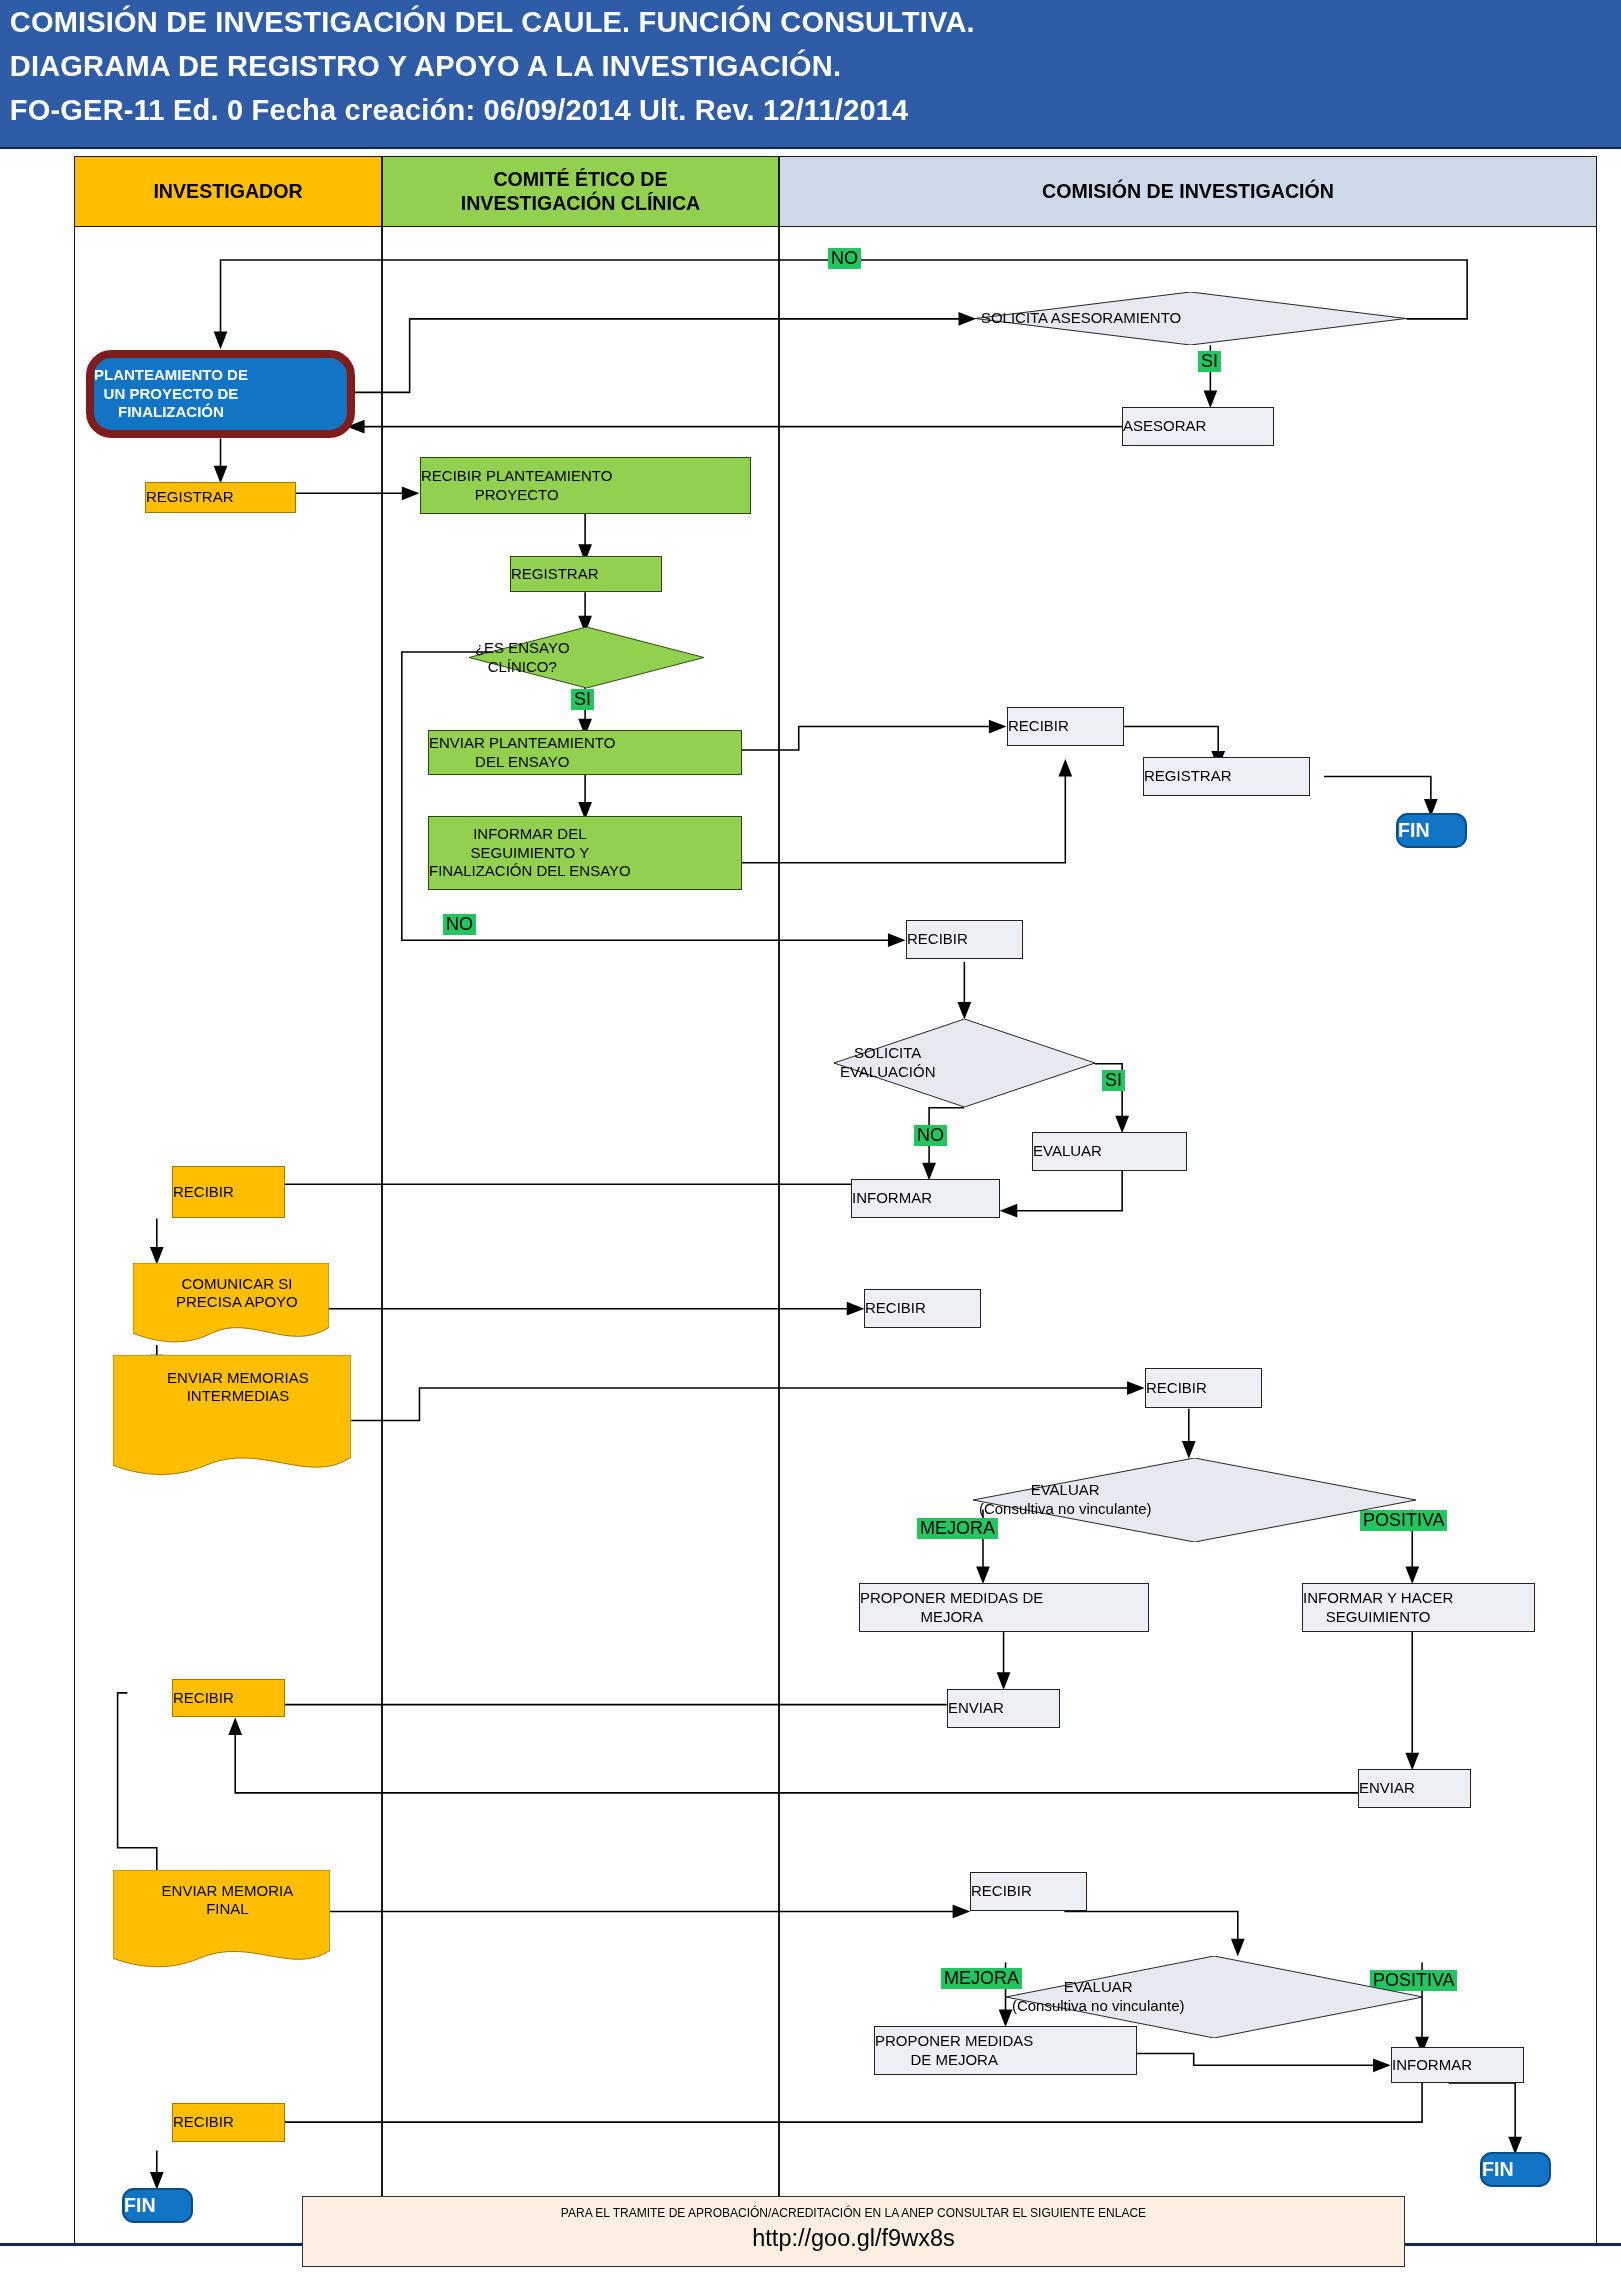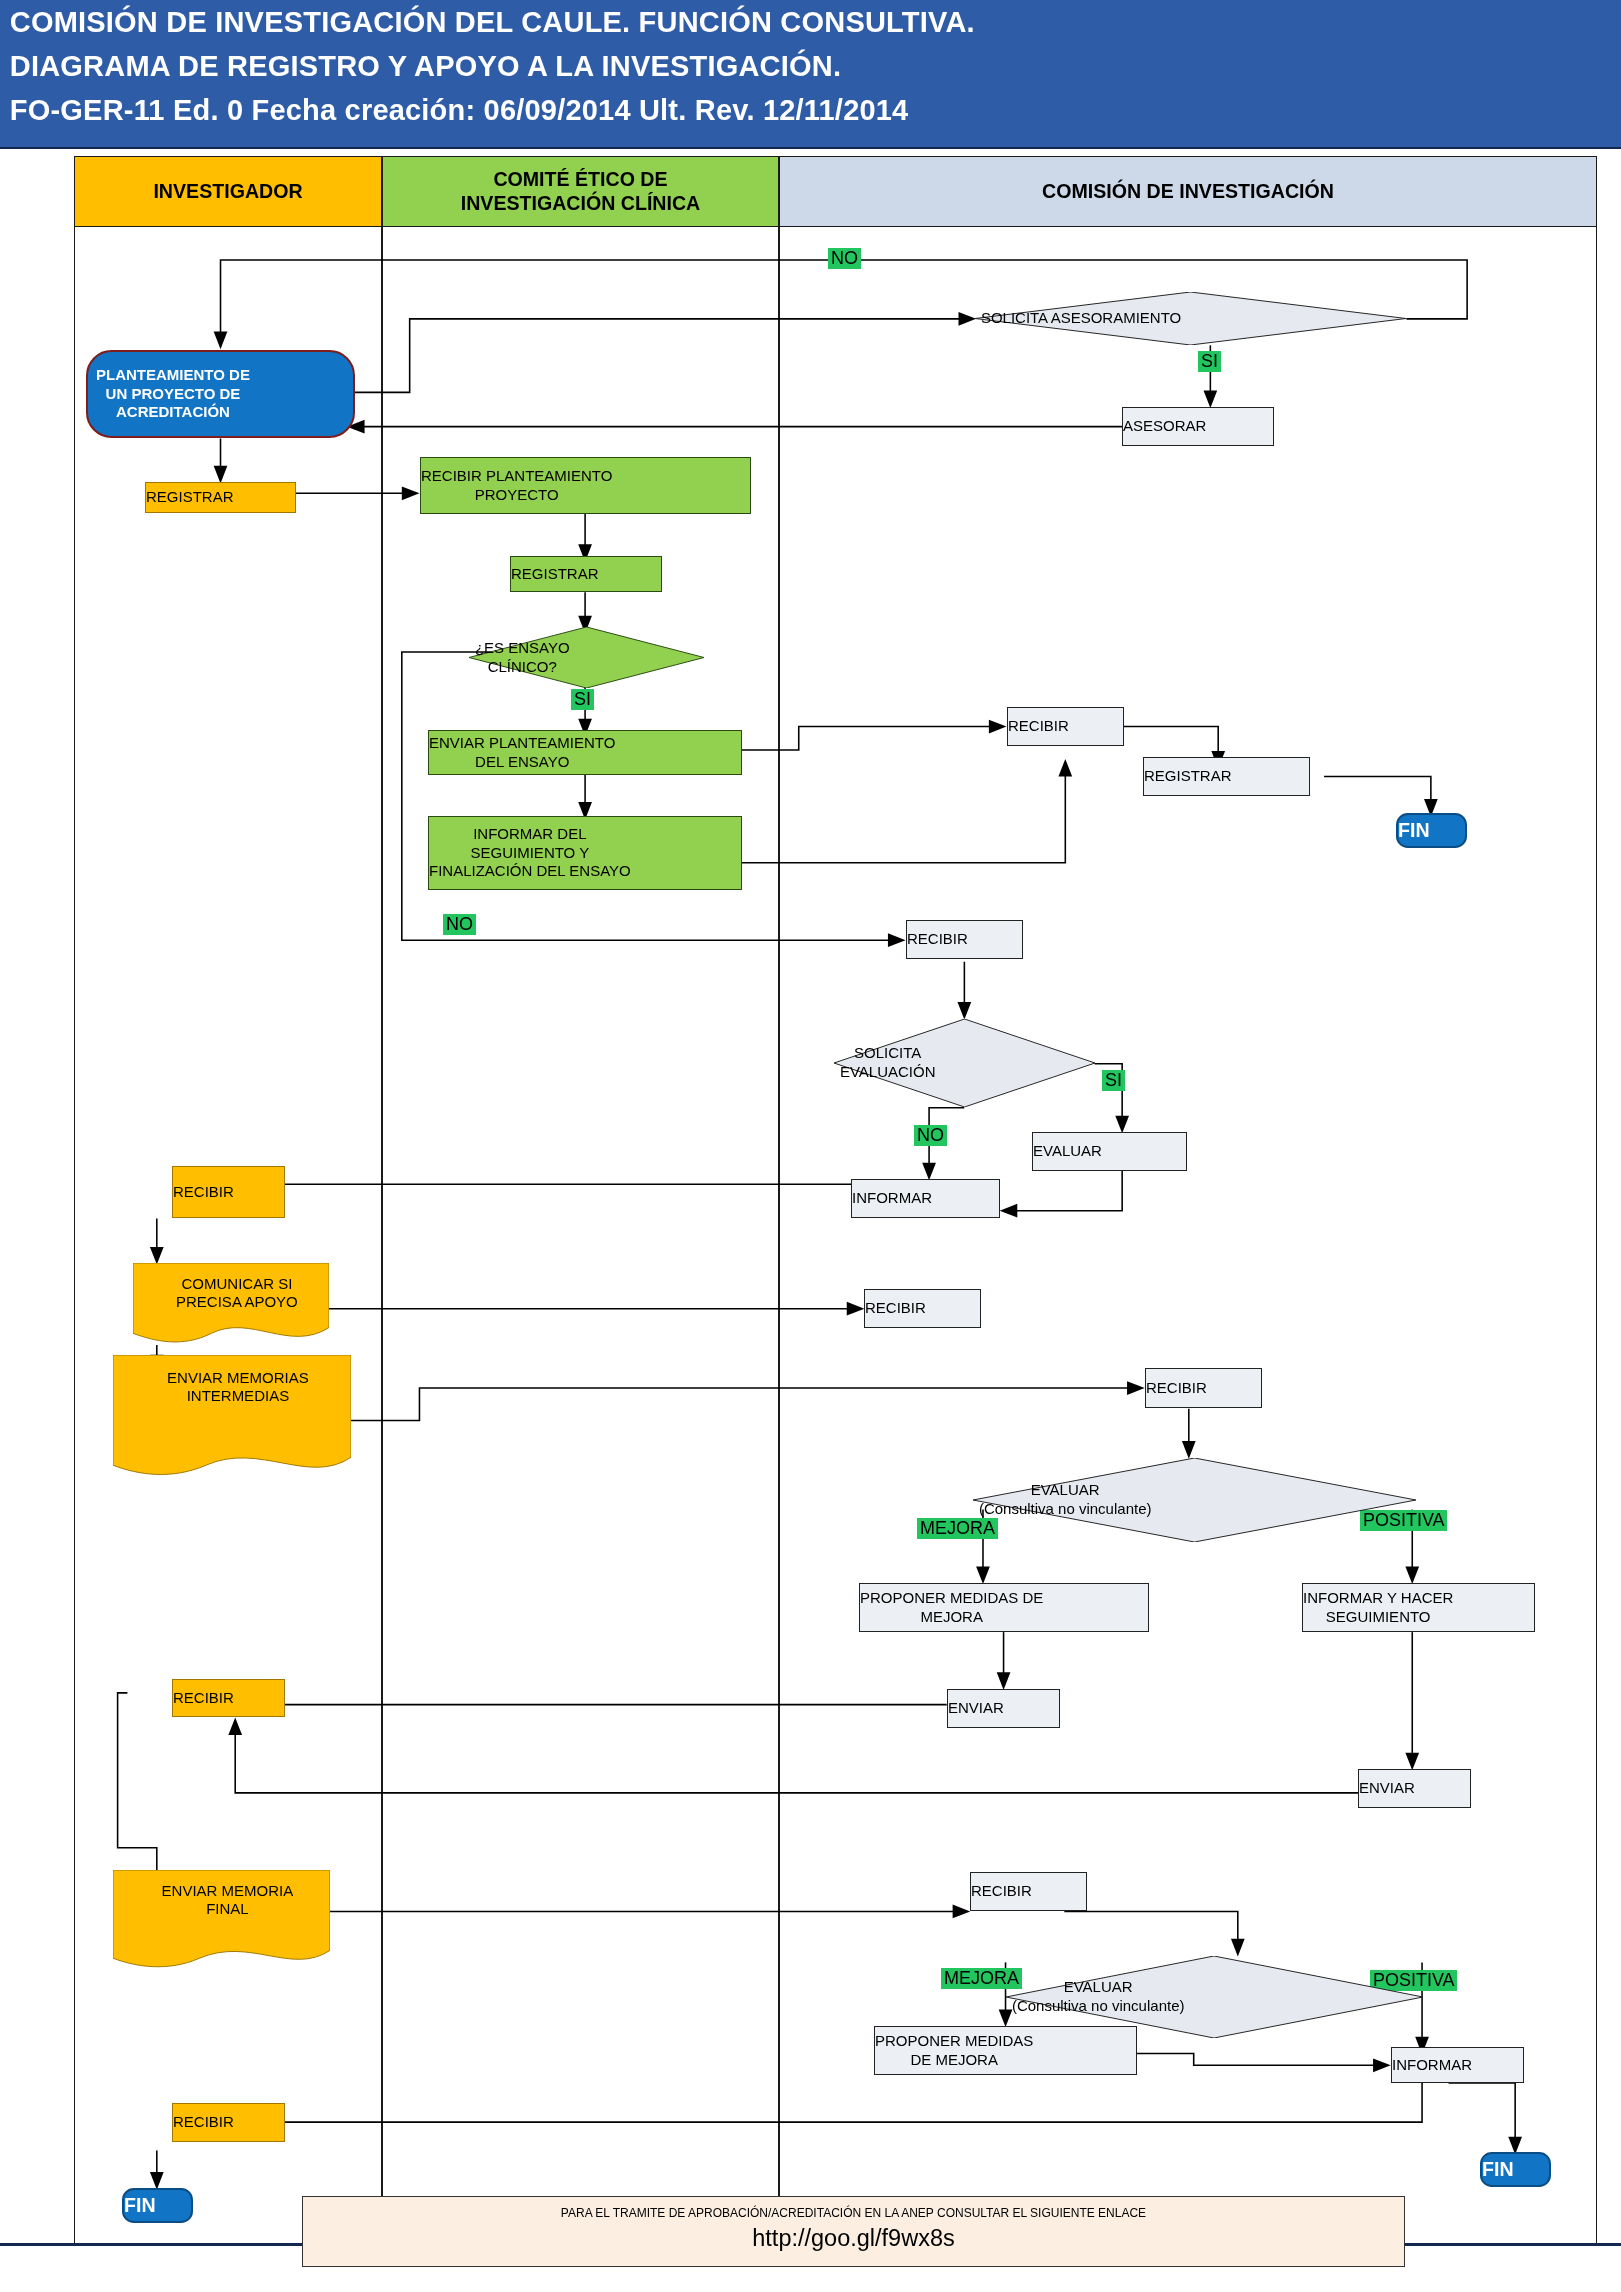--- a/index.html
+++ b/index.html
@@ -27,21 +27,21 @@
   #lane-body-2{left:382px;width:397px;}
   #lane-body-3{left:779px;width:818px;}
   #outer-bottom{position:absolute;left:0px;top:2243px;width:1621px;height:2.9px;background:#12284f;}
 
   
   .node{position:absolute;box-sizing:border-box;display:flex;align-items:center;justify-content:flex-start;
     text-align:center;font-size:15px;color:#000;line-height:18.6px;z-index:5;}
   .n-gray{background:#eceff4;border:1px solid #222;}
   .n-green{background:#92d050;border:1px solid #2b4a12;}
   .n-orange{background:#ffbf00;border:1px solid #a07700;}
-  .n-term{background:#1274c4;border:2px solid #7f1d1d;border-radius:25.5px;color:#fff;font-weight:bold;padding-left:8px;}
+  .n-term{background:#1274c4;border:8px solid #7f1d1d;border-radius:25.5px;color:#fff;font-weight:bold;}
   .n-fin{background:#1274c4;border:2px solid #0a4d85;border-radius:11.8px;color:#fff;font-weight:bold;font-size:19.6px;}
   .n-note{background:#fceee0;border:1px solid #333;display:block;text-align:center;padding-top:5.9px;}
   .n-note .l1{font-size:12px;line-height:21.6px;}
   .n-note .l2{font-size:23.5px;line-height:29px;}
 
   
   .n-diamond{background:transparent;border:none;}
   .n-diamond svg{position:absolute;left:0;top:0;width:100%;height:100%;z-index:-1;}
   .n-diamond .dtxt{position:relative;z-index:2;padding:0 5.9px;}
   .n-diamond-green svg polygon{fill:#92d050;stroke:#2b4a12;stroke-width:1;}
@@ -221,21 +221,21 @@
   <div class="elabel" style="left:914px;top:1125px;">NO</div>
   <div class="elabel" style="left:917px;top:1518px;">MEJORA</div>
   <div class="elabel" style="left:1360px;top:1510px;">POSITIVA</div>
   <div class="elabel" style="left:941px;top:1968px;">MEJORA</div>
   <div class="elabel" style="left:1370px;top:1970px;">POSITIVA</div>
 
   <div class="node n-term" style="left:86px;top:350px;width:269px;height:88px;font-size:15px;">
     <span>
       <span>PLANTEAMIENTO DE</span><br>
       <span>UN PROYECTO DE</span><br>
-      <span>ACREDITACIÓN</span>
+      <span>FINALIZACIÓN</span>
     </span>
   </div>
 
   <div class="node n-orange" style="left:145px;top:482px;width:151px;height:31px;">REGISTRAR</div>
 
   <div class="node n-diamond n-diamond-gray" style="left:975px;top:292px;width:431px;height:53px;">
     <svg viewBox="0 0 440 54" preserveAspectRatio="none">
         <polygon points="220,0 440,27 220,54 0,27"></polygon>
       </svg>
     <span class="dtxt">SOLICITA ASESORAMIENTO</span>

